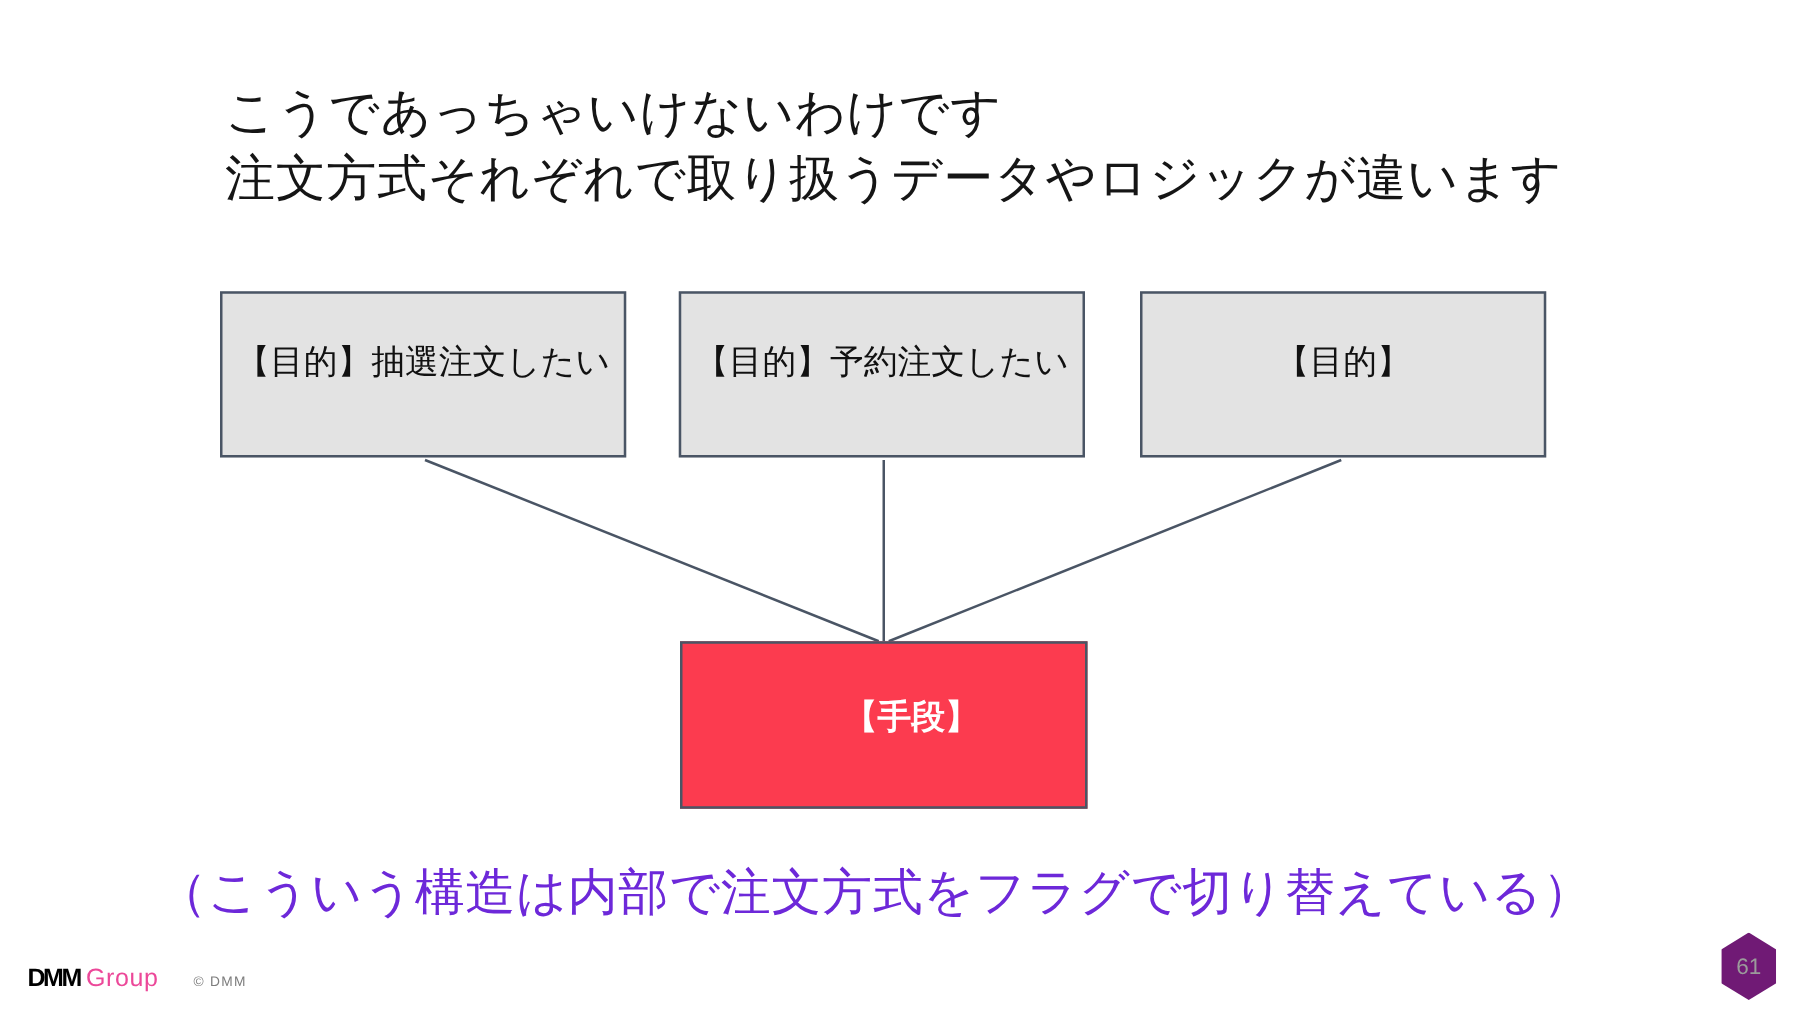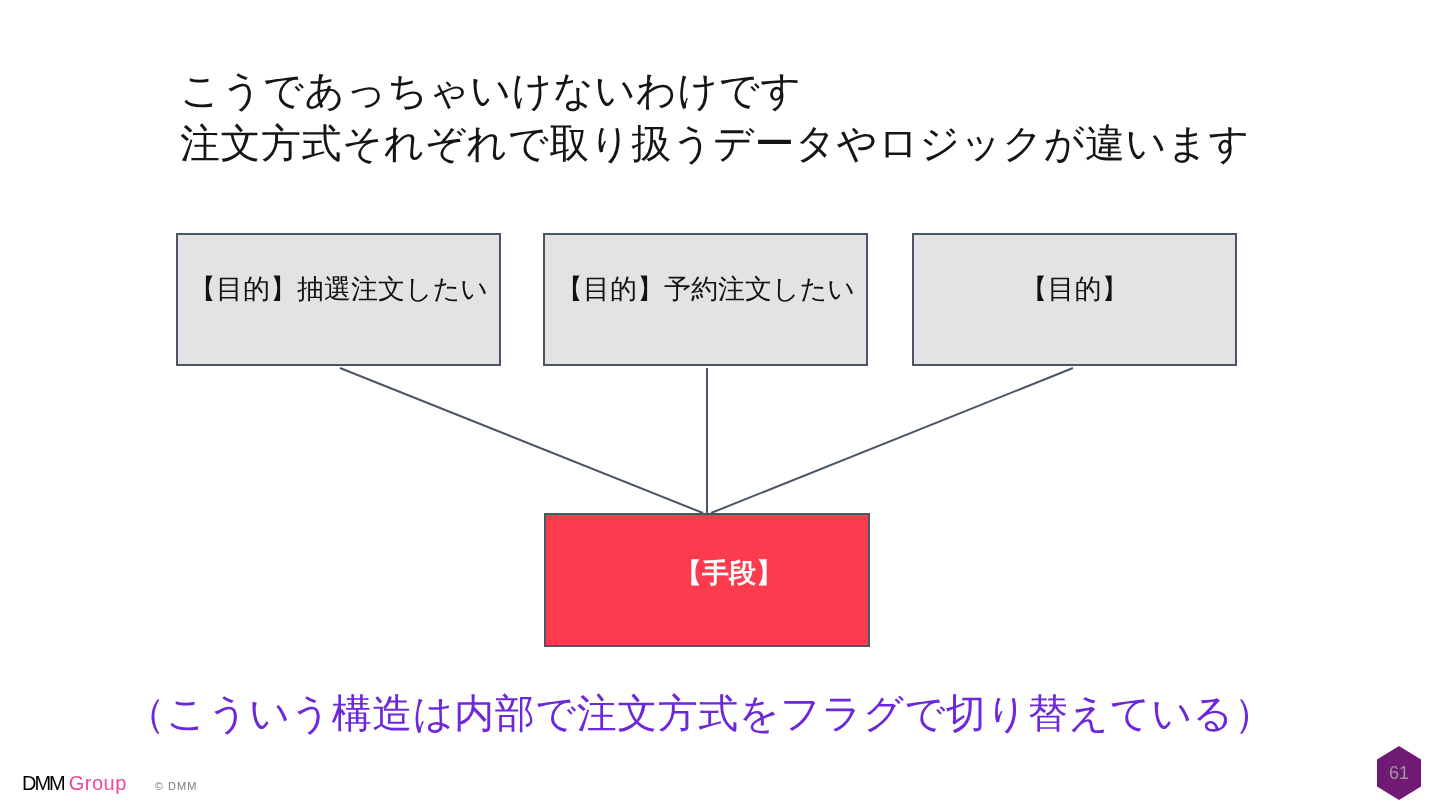--- a/index.html
+++ b/index.html
@@ -102,21 +102,21 @@
   .footer-logo {
     position: absolute;
     left: 22px;
     top: 772px;
     display: flex;
     align-items: baseline;
     white-space: nowrap;
   }
   .logo-dmm {
     font-size: 20px;
-    font-weight: 400;
+    font-weight: 700;
     letter-spacing: -2px;
     color: #000000;
     font-stretch: condensed;
   }
   .logo-group {
     font-size: 20px;
     font-weight: 400;
     color: #ec4899;
     margin-left: 5px;
     letter-spacing: 0.5px;

